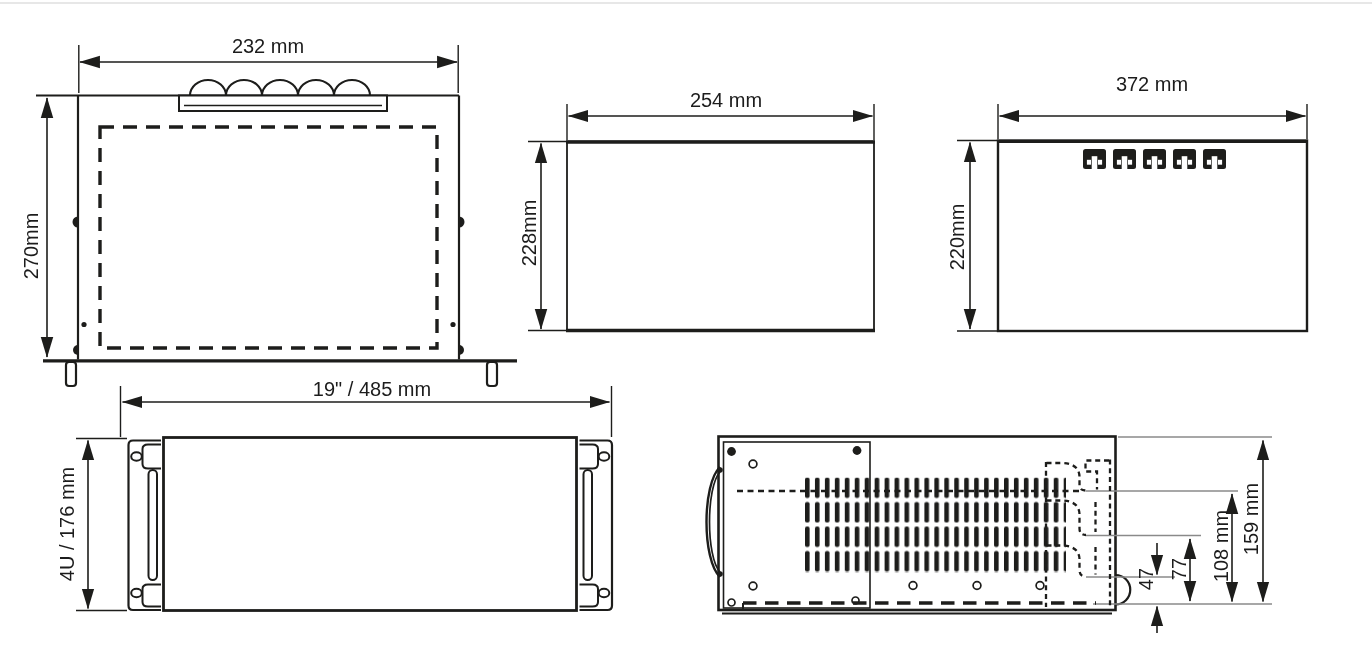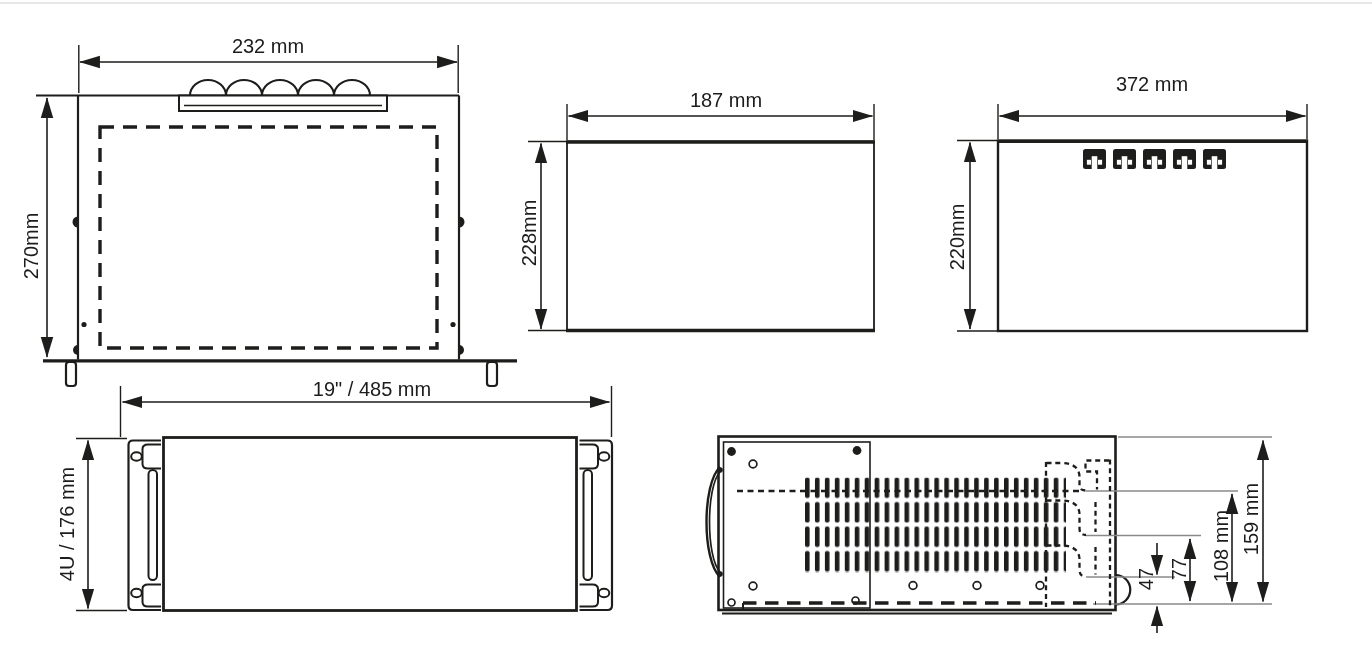--- a/index.html
+++ b/index.html
@@ -188,21 +188,21 @@
         <line x1="1190" y1="539" x2="1190" y2="601" marker-start="url(#arw)" marker-end="url(#arw)"></line>
         <line x1="1157" y1="543" x2="1157" y2="574.5" marker-end="url(#arw)"></line>
         <line x1="1157" y1="633" x2="1157" y2="606.5" marker-end="url(#arw)"></line>
       </g>
     </g>
   </svg>
 
   <div class="lbl" style="left:268px; top:46px;">232 mm</div>
   <div class="lbl rot" style="left:31px; top:246px;">270mm</div>
 
-  <div class="lbl" style="left:726px; top:100px;">187 mm</div>
+  <div class="lbl" style="left:726px; top:100px;">254 mm</div>
   <div class="lbl rot" style="left:529px; top:233px;">228mm</div>
 
   <div class="lbl" style="left:1152px; top:84px;">372 mm</div>
   <div class="lbl rot" style="left:957px; top:237px;">220mm</div>
 
   <div class="lbl" style="left:372px; top:389px;">19" / 485 mm</div>
   <div class="lbl rot" style="left:67px; top:524px;">4U / 176 mm</div>
 
   <div class="lbl rot" style="left:1251px; top:519px;">159 mm</div>
   <div class="lbl rot" style="left:1221px; top:546px;">108 mm</div>

